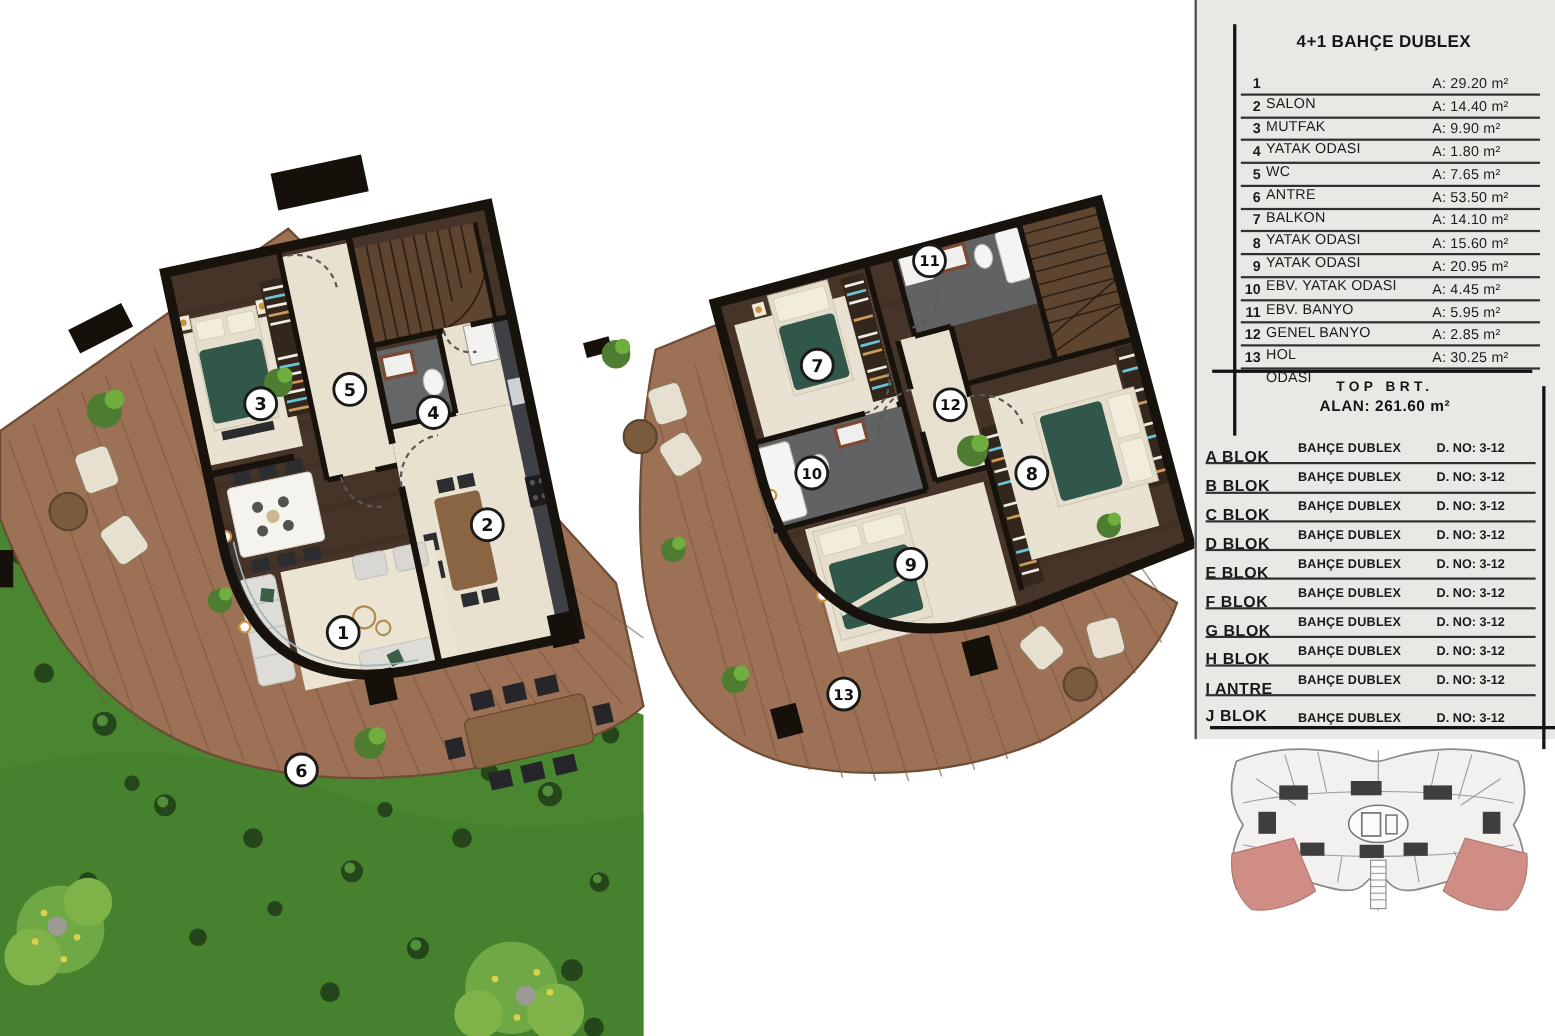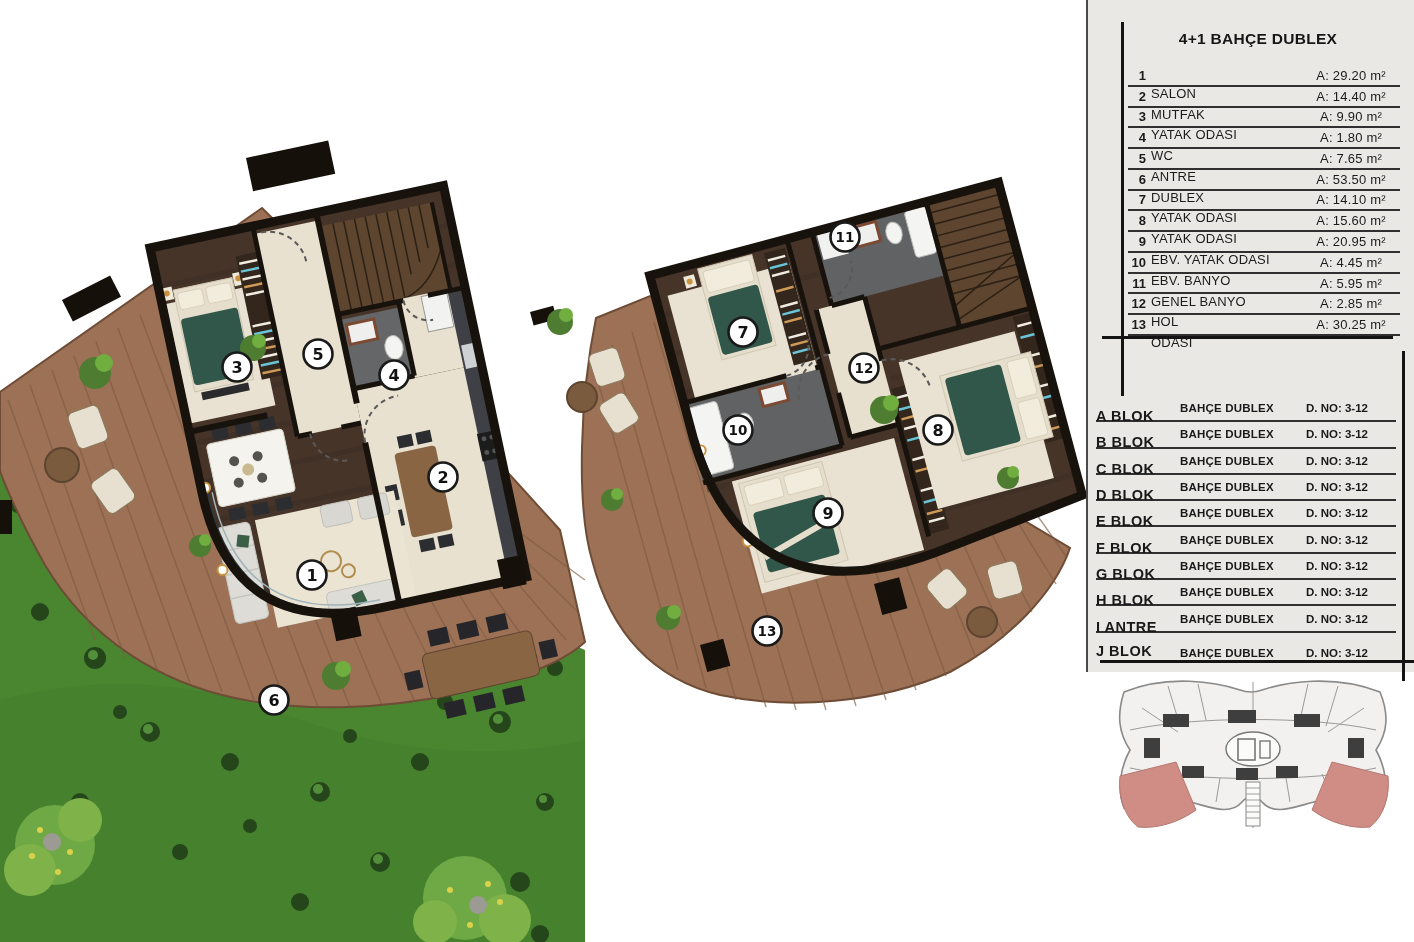--- a/index.html
+++ b/index.html
@@ -13,21 +13,21 @@
   .hline1{position:absolute;left:14px;top:336px;width:291px;height:2.5px;background:#141414;}
   .vline2{position:absolute;left:314px;top:351px;width:3px;height:330px;background:#141414;}
   .hline2{position:absolute;left:12px;top:660px;width:316px;height:2.5px;background:#141414;}
   .panel-title{position:absolute;left:40px;top:30px;width:260px;text-align:center;
                font-size:15.5px;font-weight:bold;color:#161616;letter-spacing:.3px;}
   #room-table{position:absolute;left:40px;top:66px;width:272px;}
   .room-row{display:flex;align-items:center;height:20.77px;box-sizing:border-box;
             border-bottom:2px solid #303030;font-size:13px;color:#1b1b1b;}
   .room-no{width:18px;text-align:right;font-weight:bold;margin-right:5px;}
   .room-name{flex:1;letter-spacing:.2px;margin-top:36px;}
-  .room-area{width:98px;text-align:center;letter-spacing:.2px;}
+  .room-area{width:98px;text-align:left;letter-spacing:.2px;}
   #totals{position:absolute;left:40px;top:344px;width:262px;text-align:center;color:#141414;}
   .tot1{font-size:12.5px;font-weight:bold;letter-spacing:4px;}
   .tot2{font-size:14px;font-weight:bold;margin-top:3px;letter-spacing:.5px;}
   #block-table{position:absolute;left:8px;top:396px;width:300px;}
   .block-row{display:flex;align-items:center;height:26.3px;box-sizing:border-box;
              border-bottom:2px solid #303030;color:#191919;}
   .block-row:last-child{border-bottom:none;align-items:flex-end;}
   .block-name{width:84px;font-size:14.5px;font-weight:bold;letter-spacing:.5px;margin-top:16px;}
   .block-type{width:126px;font-size:11.5px;font-weight:bold;letter-spacing:.2px;}
   .block-door{flex:1;font-size:11.5px;font-weight:bold;}
@@ -477,21 +477,21 @@
       <span class="room-name">WC</span>
       <span class="room-area">A:  1.80  m²</span>
         </div>
     <div class="room-row">
       <span class="room-no">5</span>
       <span class="room-name">ANTRE</span>
       <span class="room-area">A:  7.65  m²</span>
         </div>
     <div class="room-row">
       <span class="room-no">6</span>
-      <span class="room-name">DUBLEX</span>
+      <span class="room-name">BALKON</span>
       <span class="room-area">A: 53.50 m²</span>
         </div>
     <div class="room-row">
       <span class="room-no">7</span>
       <span class="room-name">YATAK ODASI</span>
       <span class="room-area">A: 14.10 m²</span>
         </div>
     <div class="room-row">
       <span class="room-no">8</span>
       <span class="room-name">YATAK ODASI</span>
@@ -517,20 +517,24 @@
       <span class="room-name">HOL</span>
       <span class="room-area">A:  2.85  m²</span>
         </div>
     <div class="room-row">
       <span class="room-no">13</span>
       <span class="room-name">ODASI</span>
       <span class="room-area">A: 30.25 m²</span>
         </div>
   </div>
 
+  <div id="totals">
+    <div class="tot1">TOP BRT.</div>
+    <div class="tot2">ALAN: 261.60 m²</div>
+  </div>
 
   <div id="block-table">
     <div class="block-row">
       <span class="block-name">A BLOK</span>
       <span class="block-type">BAHÇE DUBLEX</span>
       <span class="block-door">D. NO: 3-12</span>
         </div>
     <div class="block-row">
       <span class="block-name">B BLOK</span>
       <span class="block-type">BAHÇE DUBLEX</span>

